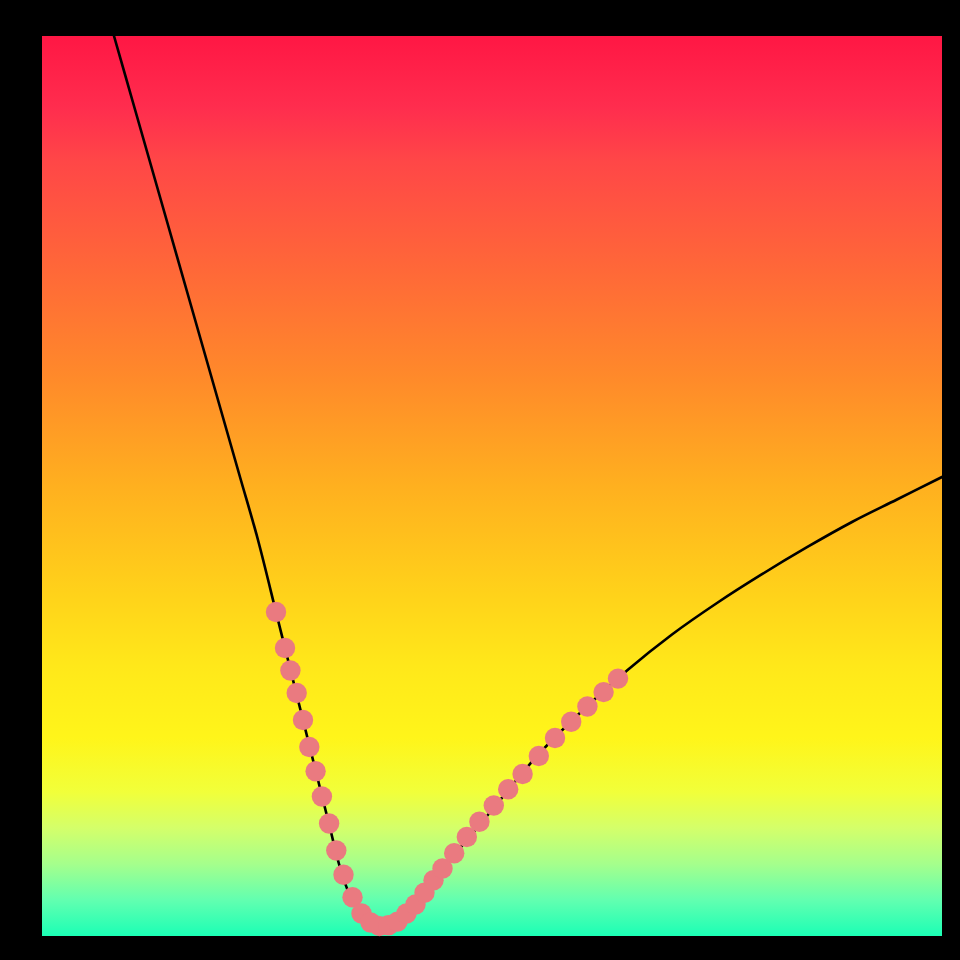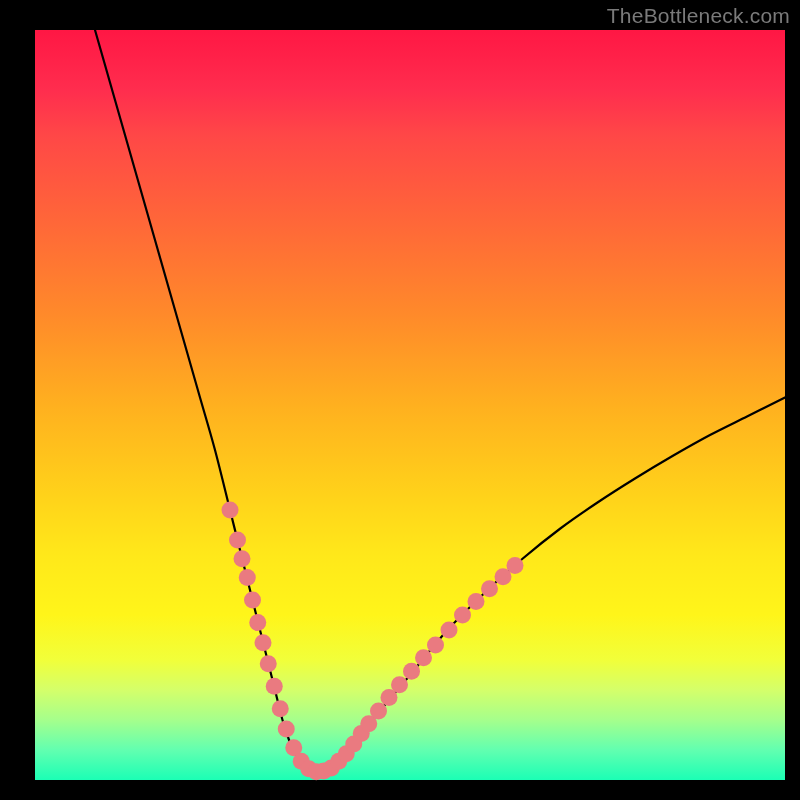--- a/index.html
+++ b/index.html
@@ -56,21 +56,20 @@
     top: 0;
     width: 750px;
     height: 750px;
     overflow: visible;
   }
 </style>
 </head>
 <body>
 
 <div class="stage">
-  <div class="watermark">TheBottleneck.com</div>
   <div class="plot-area">
     <svg class="curves" viewBox="0 0 750 750" preserveAspectRatio="none">
       <path id="curve-path" fill="none" stroke="#000000" stroke-width="2.2" stroke-linecap="round" d="M 60.00 0.00 C 62.50 8.75, 70.00 35.00, 75.00 52.50 C 80.00 70.00, 85.00 87.50, 90.00 105.00 C 95.00 122.50, 100.00 140.00, 105.00 157.50 C 110.00 175.00, 115.00 192.50, 120.00 210.00 C 125.00 227.50, 130.00 245.00, 135.00 262.50 C 140.00 280.00, 145.00 297.50, 150.00 315.00 C 155.00 332.50, 160.00 350.00, 165.00 367.50 C 170.00 385.00, 175.00 401.25, 180.00 420.00 C 185.00 438.75, 191.25 465.00, 195.00 480.00 C 198.75 495.00, 200.00 500.00, 202.50 510.00 C 205.00 520.00, 207.50 530.00, 210.00 540.00 C 212.50 550.00, 215.00 560.00, 217.50 570.00 C 220.00 580.00, 222.50 590.00, 225.00 600.00 C 227.50 610.00, 230.00 620.00, 232.50 630.00 C 235.00 640.00, 237.50 650.00, 240.00 660.00 C 242.50 670.00, 245.00 681.25, 247.50 690.00 C 250.00 698.75, 252.50 706.25, 255.00 712.50 C 257.50 718.75, 260.00 723.75, 262.50 727.50 C 265.00 731.25, 267.50 732.75, 270.00 735.00 C 272.50 737.25, 275.00 739.75, 277.50 741.00 C 280.00 742.25, 282.50 742.63, 285.00 742.50 C 287.50 742.38, 290.00 741.50, 292.50 740.25 C 295.00 739.00, 296.25 738.38, 300.00 735.00 C 303.75 731.63, 308.75 727.50, 315.00 720.00 C 321.25 712.50, 327.50 702.50, 337.50 690.00 C 347.50 677.50, 362.50 660.00, 375.00 645.00 C 387.50 630.00, 400.00 613.75, 412.50 600.00 C 425.00 586.25, 437.50 574.38, 450.00 562.50 C 462.50 550.63, 475.00 539.38, 487.50 528.75 C 500.00 518.13, 512.50 508.13, 525.00 498.75 C 537.50 489.38, 550.00 480.88, 562.50 472.50 C 575.00 464.13, 587.50 456.25, 600.00 448.50 C 612.50 440.75, 625.00 433.25, 637.50 426.00 C 650.00 418.75, 662.50 411.63, 675.00 405.00 C 687.50 398.38, 700.00 392.50, 712.50 386.25 C 725.00 380.00, 743.75 370.63, 750.00 367.50"></path>
       <g id="marker-group">
           <circle cx="195.00" cy="480.00" r="8.5" fill="#ea7a80" stroke="#c45a60" stroke-width="0"></circle>
           <circle cx="202.50" cy="510.00" r="8.5" fill="#ea7a80" stroke="#c45a60" stroke-width="0"></circle>
           <circle cx="207.00" cy="528.75" r="8.5" fill="#ea7a80" stroke="#c45a60" stroke-width="0"></circle>
           <circle cx="212.25" cy="547.50" r="8.5" fill="#ea7a80" stroke="#c45a60" stroke-width="0"></circle>
           <circle cx="217.50" cy="570.00" r="8.5" fill="#ea7a80" stroke="#c45a60" stroke-width="0"></circle>
           <circle cx="222.75" cy="592.50" r="8.5" fill="#ea7a80" stroke="#c45a60" stroke-width="0"></circle>

